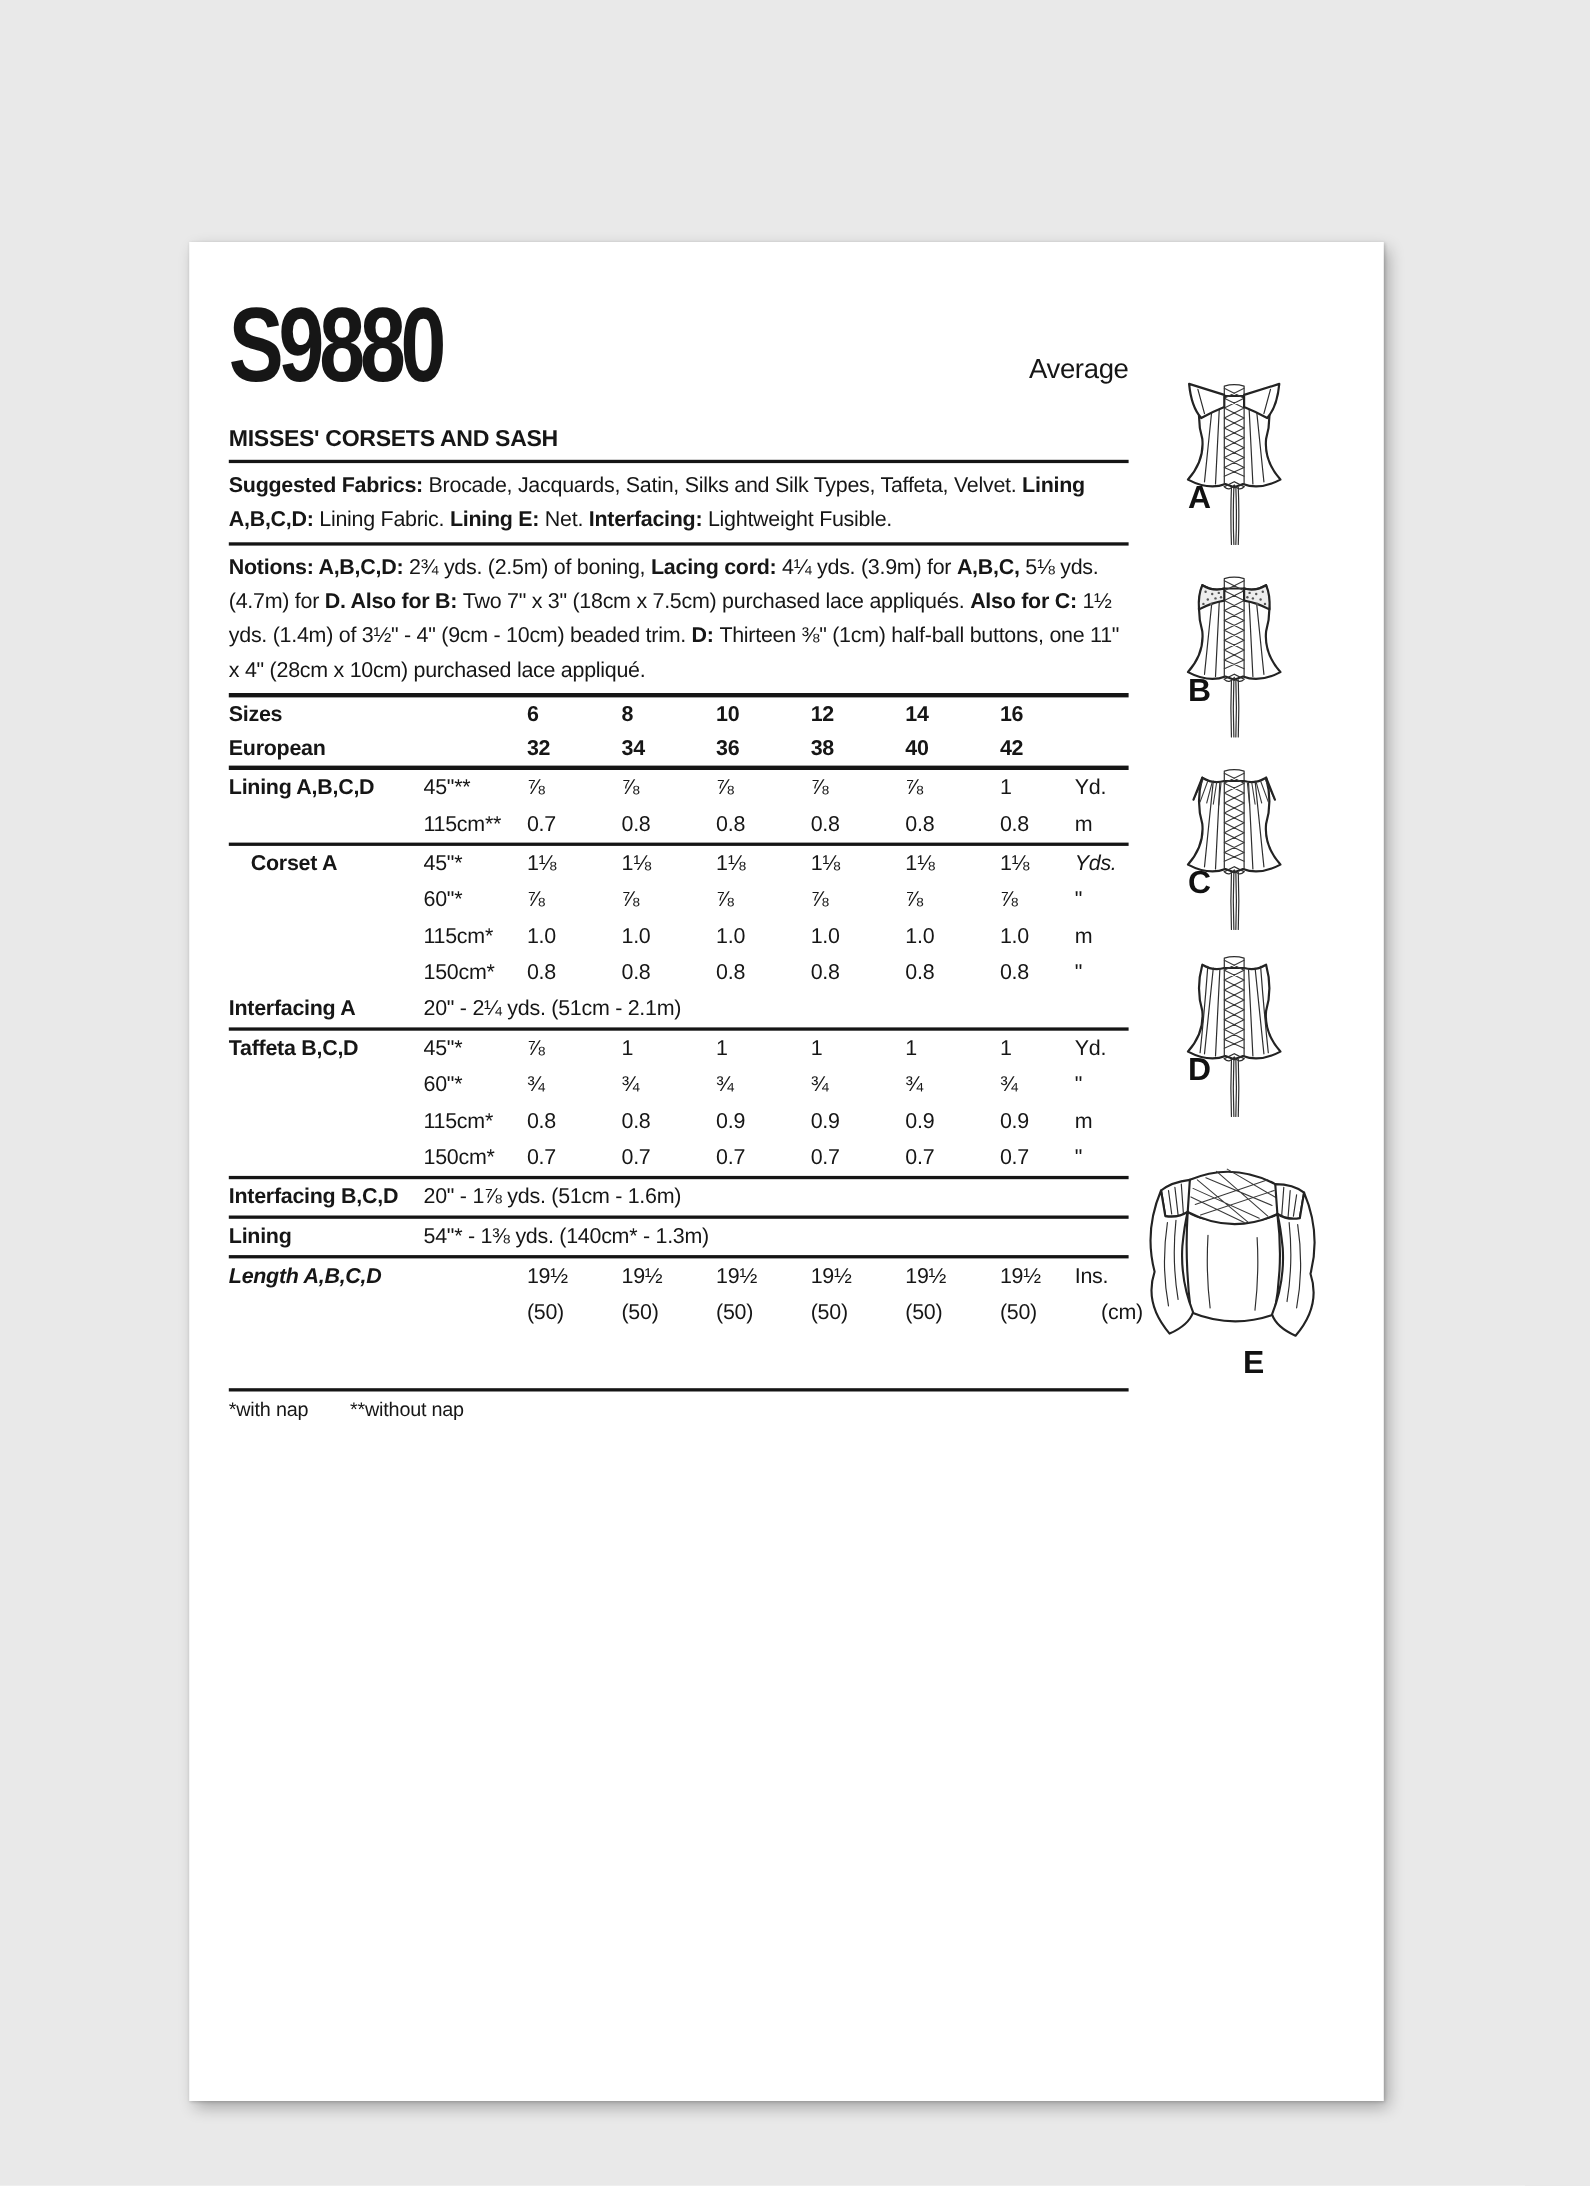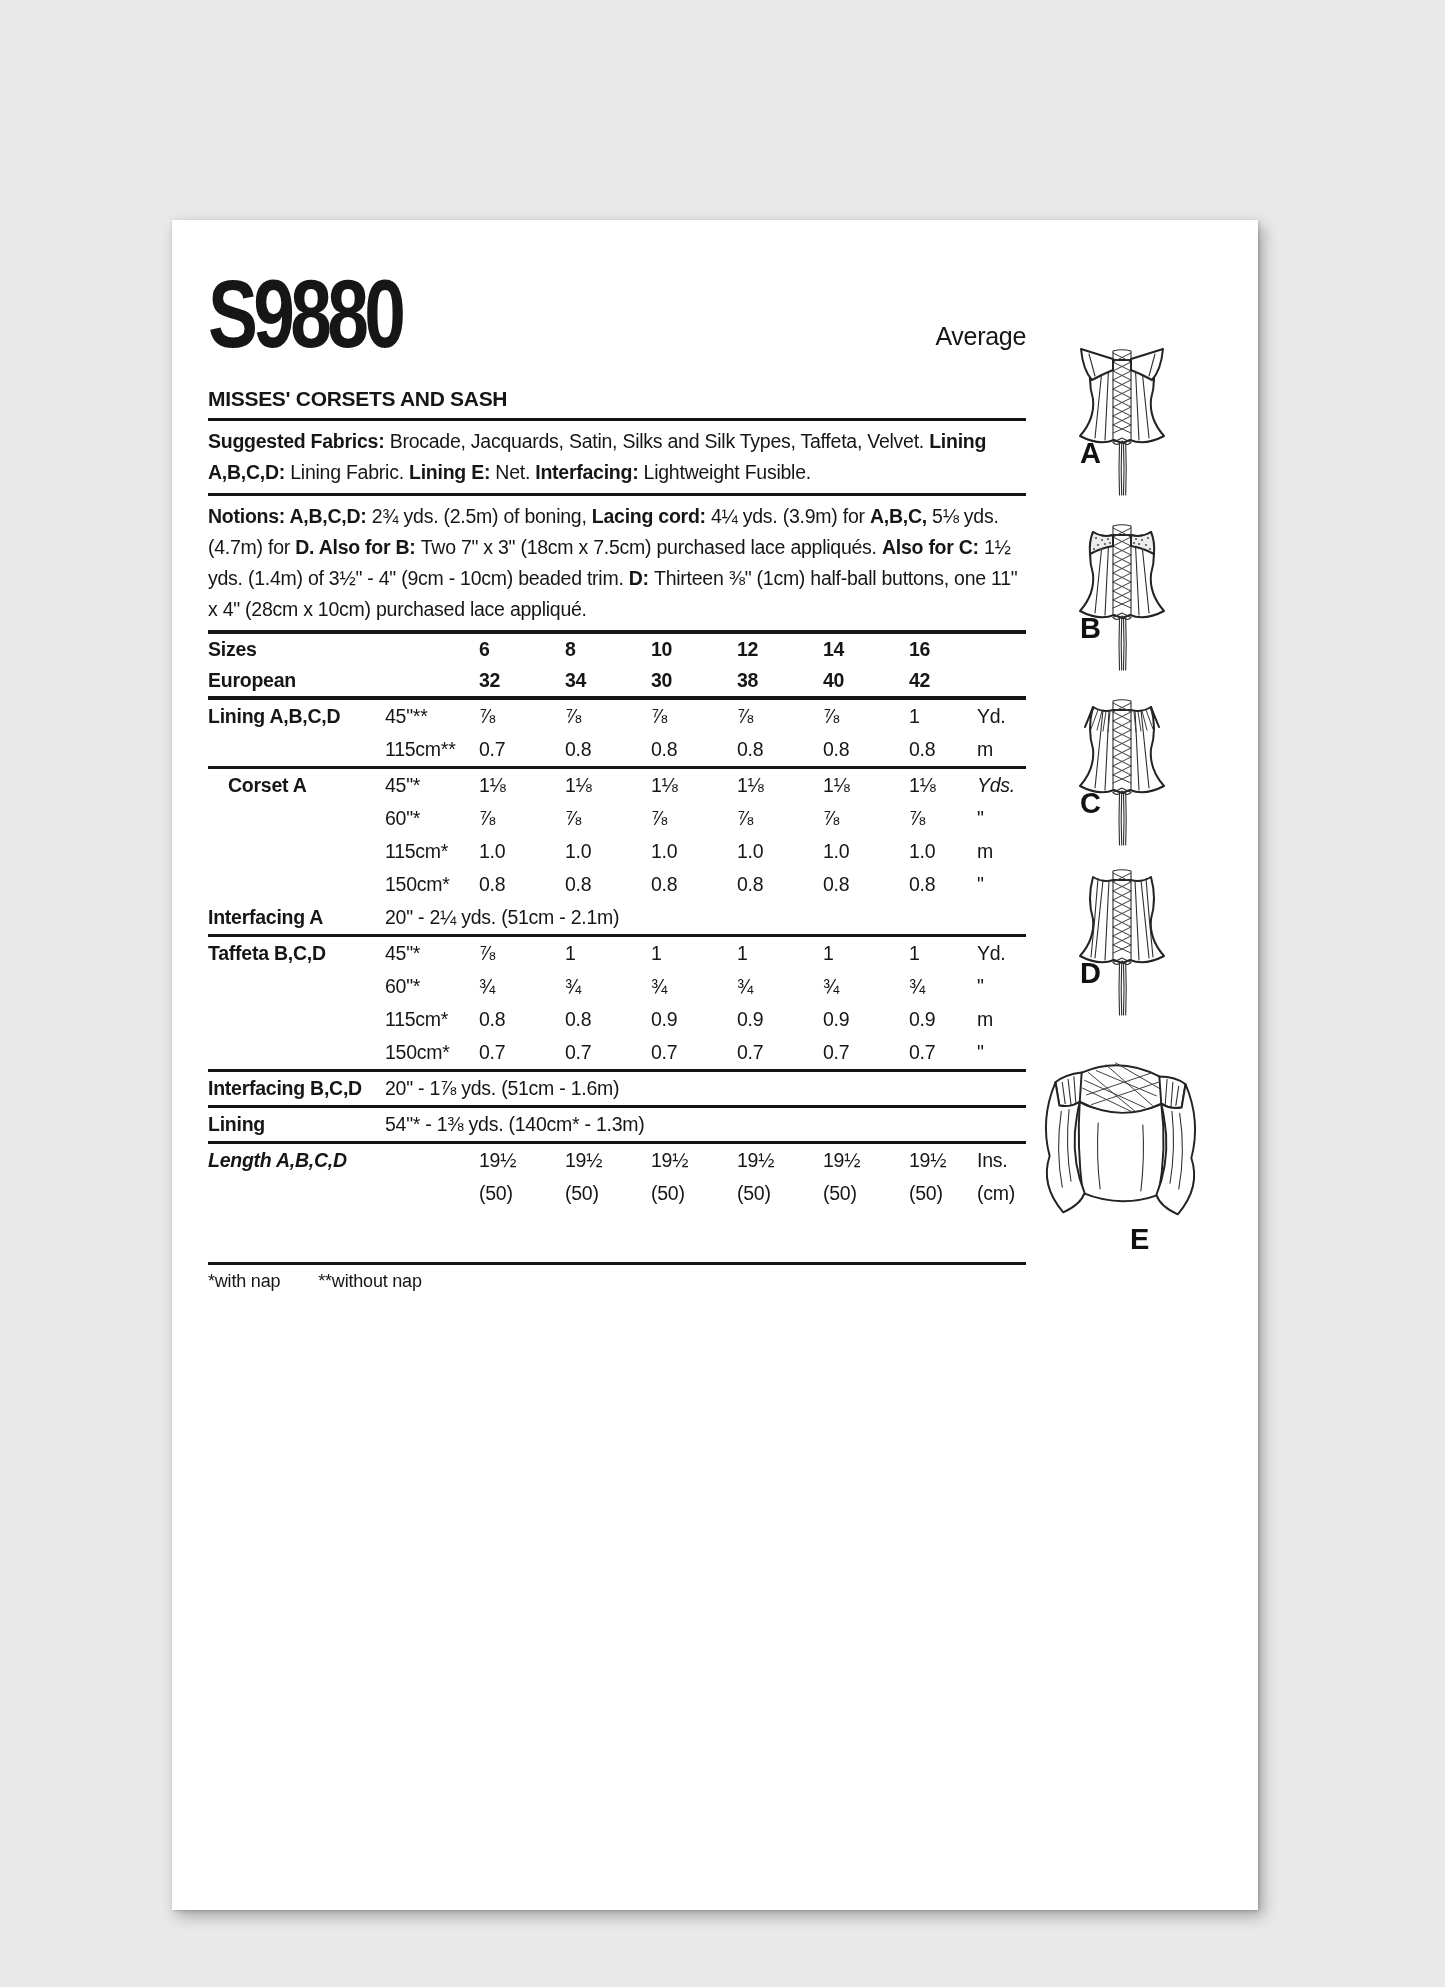--- a/index.html
+++ b/index.html
@@ -92,21 +92,21 @@
           <span class="b" style="grid-column: 4;">8</span>
           <span class="b" style="grid-column: 5;">10</span>
           <span class="b" style="grid-column: 6;">12</span>
           <span class="b" style="grid-column: 7;">14</span>
           <span class="b" style="grid-column: 8;">16</span>
         </div>
         <div class="trow thead">
           <span class="b" style="grid-column: 1;">European</span>
           <span class="b" style="grid-column: 3;">32</span>
           <span class="b" style="grid-column: 4;">34</span>
-          <span class="b" style="grid-column: 5;">30</span>
+          <span class="b" style="grid-column: 5;">36</span>
           <span class="b" style="grid-column: 6;">38</span>
           <span class="b" style="grid-column: 7;">40</span>
           <span class="b" style="grid-column: 8;">42</span>
         </div>
         <div class="trule thick"></div>
         <div class="trow">
           <span class="b" style="grid-column: 1;">Lining A,B,C,D</span>
           <span style="grid-column: 2;">45"**</span>
           <span style="grid-column: 3;">⅞</span>
           <span style="grid-column: 4;">⅞</span>
@@ -243,21 +243,21 @@
           <span style="grid-column: 9;">Ins.</span>
         </div>
         <div class="trow">
           <span class="b" style="grid-column: 1;"></span>
           <span style="grid-column: 3;">(50)</span>
           <span style="grid-column: 4;">(50)</span>
           <span style="grid-column: 5;">(50)</span>
           <span style="grid-column: 6;">(50)</span>
           <span style="grid-column: 7;">(50)</span>
           <span style="grid-column: 8;">(50)</span>
-          <span style="grid-column: 9;">(cm)</span>
+          <span style="grid-column: 9; margin-left: 24px;">(cm)</span>
         </div>
       </div>
 
     <div class="rule footnote-rule"></div>
     <div class="footnote">
       <span>*with nap</span><span>**without nap</span>
     </div>
   </div>
 
   <div class="figure" style="left:900px;top:123px">

